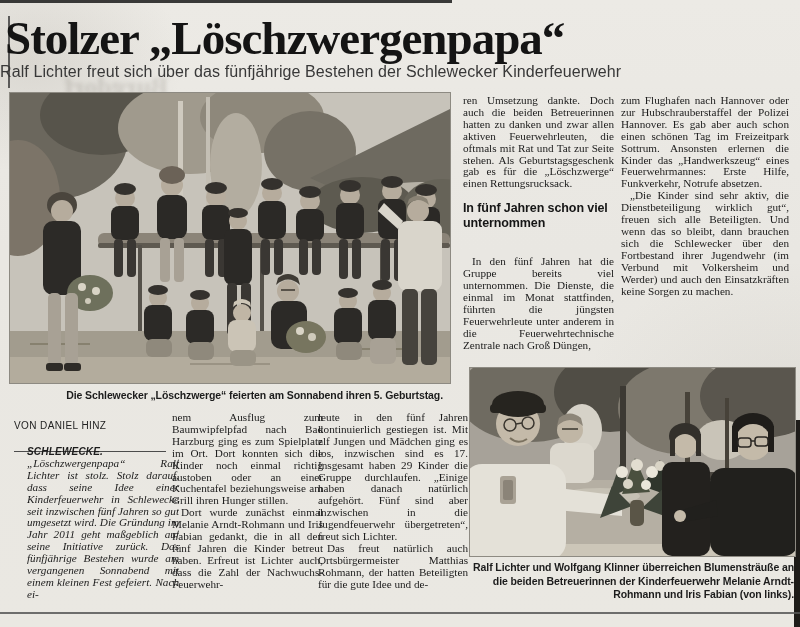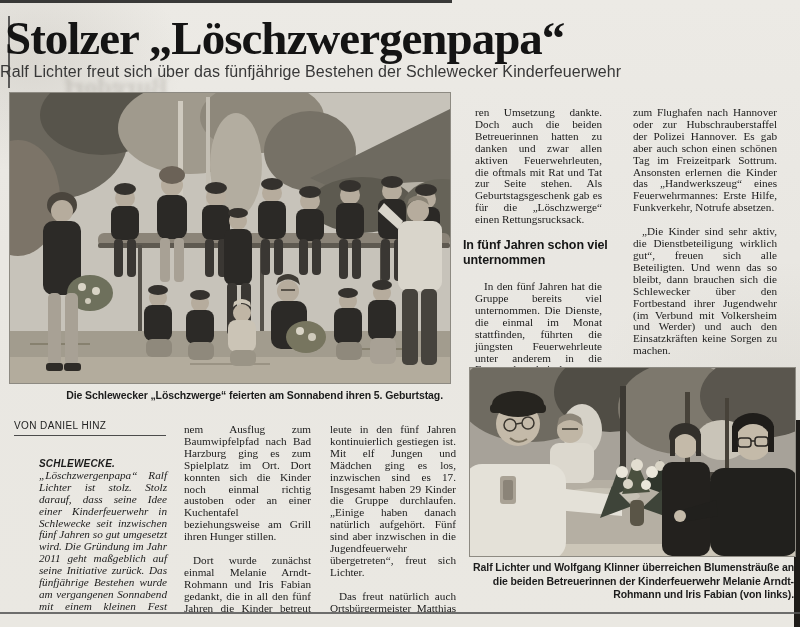--- a/index.html
+++ b/index.html
@@ -28,34 +28,34 @@
   .main-photo{position:absolute;left:10px;top:93px;width:440px;height:290px;margin:0;
     outline:1px solid #8d8a82;}
   .secondary-photo{position:absolute;left:470px;top:368px;width:325px;height:188px;margin:0;
     outline:1px solid #8d8a82;}
   .main-photo svg,.secondary-photo svg{display:block;width:100%;height:100%;}
   .caption{font-weight:bold;font-size:10.5px;line-height:13.5px;color:#1c1c1c;letter-spacing:-.1px;text-align:right;}
   .caption-main{position:absolute;left:13px;top:389px;width:430px;}
   .caption-secondary{position:absolute;left:470px;top:561px;width:324px;}
   
   .byline{position:absolute;left:14px;top:420px;width:152px;font-size:10px;color:#222;
-    letter-spacing:.4px;border-bottom:1px solid #4c4c4c;padding-bottom:4px;}
+    letter-spacing:.4px;border-bottom:1px solid #4c4c4c;padding-bottom:20px;}
   
   .col{position:absolute;font-family:"Liberation Serif",serif;font-size:11.2px;line-height:11.9px;
     text-align:justify;color:#1b1b1b;overflow:hidden;}
-  .col p{margin:12px;}
+  .col p{margin:0;}
   .col p.indent{text-indent:9px;}
   .col1{left:27px;top:446px;width:152px;height:166px;font-style:italic;}
   .col2{left:172px;top:412px;width:151px;height:200px;}
   .col3{left:318px;top:412px;width:150px;height:200px;}
   .col4{left:463px;top:95px;width:151px;height:282px;}
   .col5{left:621px;top:95px;width:168px;height:282px;}
   .lede{font-family:"Liberation Sans",sans-serif;font-weight:bold;font-size:10px;letter-spacing:.2px;}
   .inline-subhead{font-family:"Liberation Sans",sans-serif;font-weight:bold;font-size:12.5px;
-    line-height:14.5px;color:#161616;margin:11px 0 14px 0;text-align:left;letter-spacing:-.1px;}
+    line-height:14.5px;color:#161616;margin:11px 0 26px 0;text-align:left;letter-spacing:-.1px;}
   
   .bottom-rule{position:absolute;left:0;top:612px;width:800px;height:2px;background:#575757;opacity:.85;}
 </style>
 </head>
 <body>
 
 <div class="page">
 
   <div class="art-topline"></div>
   <div class="art-leftline"></div>

